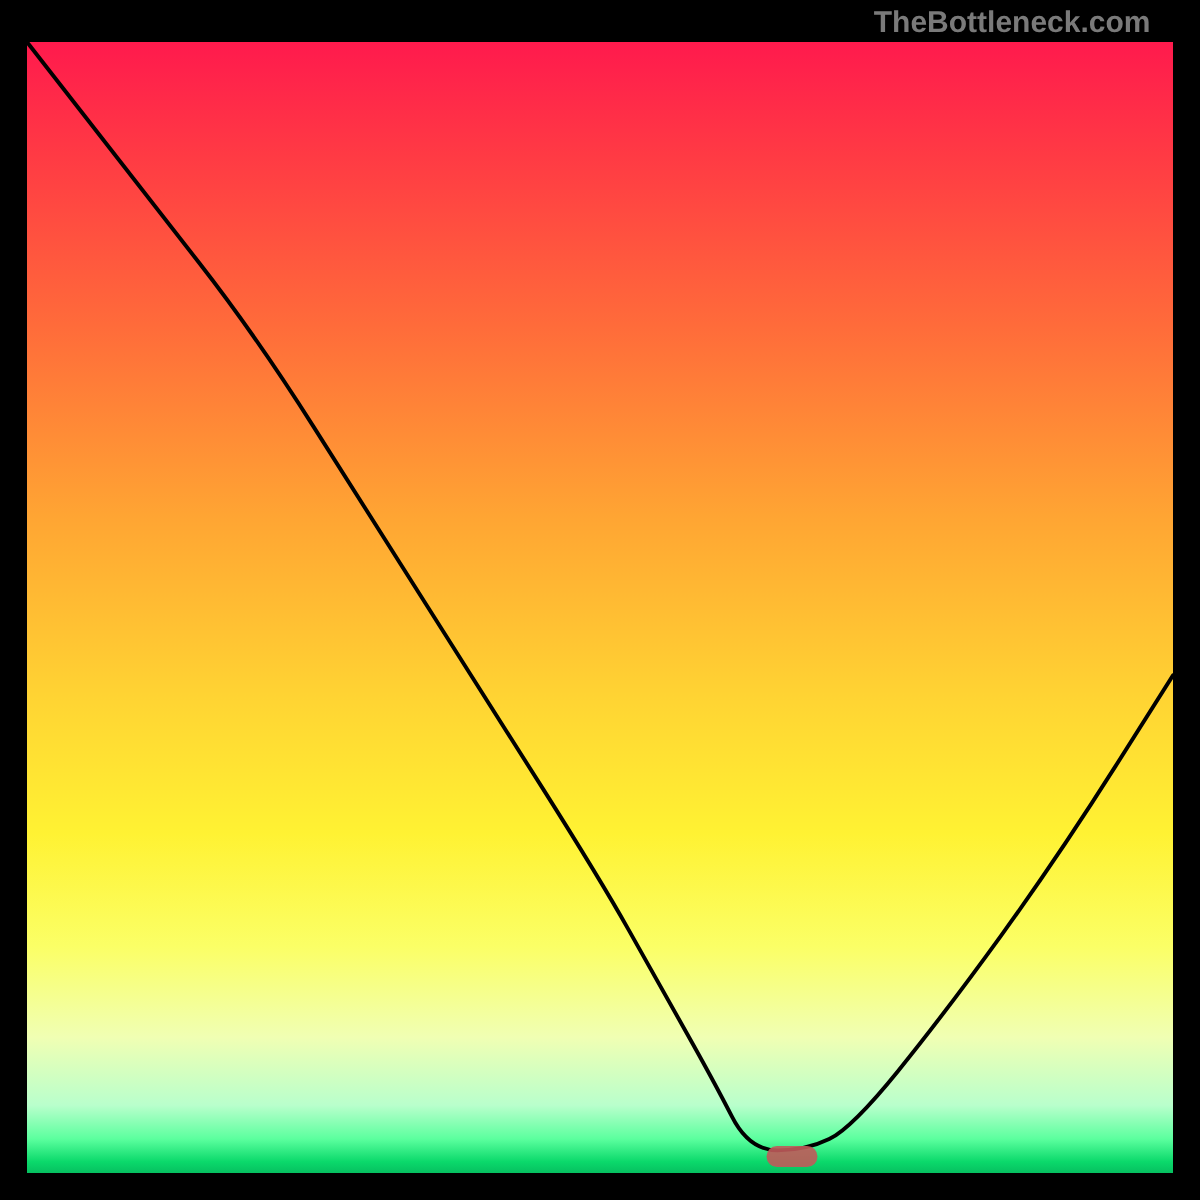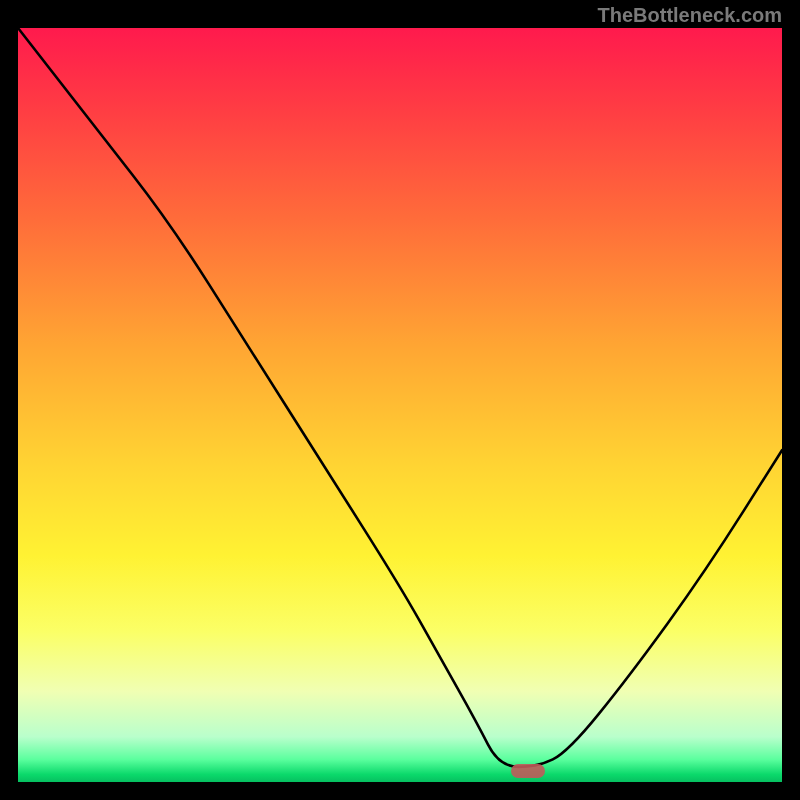--- a/index.html
+++ b/index.html
@@ -32,21 +32,21 @@
       #fbff66 80%,
       #f0ffb3 88%,
       #b9ffcc 94%,
       #5bff9e 97%,
       #0bd96b 99%,
       #06c060 100%);
   }
   .watermark {
     position: absolute;
     top: 4px;
-    right: 18px;
+    right: 33px;
     font-family: Arial, Helvetica, sans-serif;
     font-size: 20px;
     font-weight: 600;
     color: #7a7a7a;
     user-select: none;
     margin-left: 36px;
   }
   svg.curve {
     position: absolute;
     left: 0;

